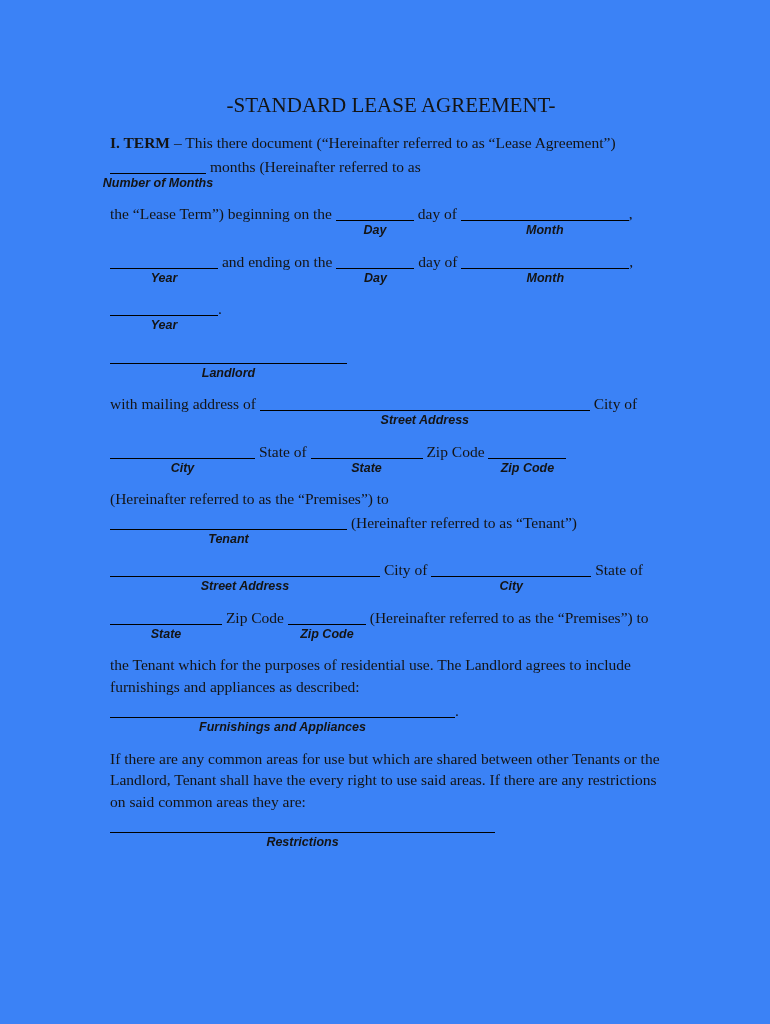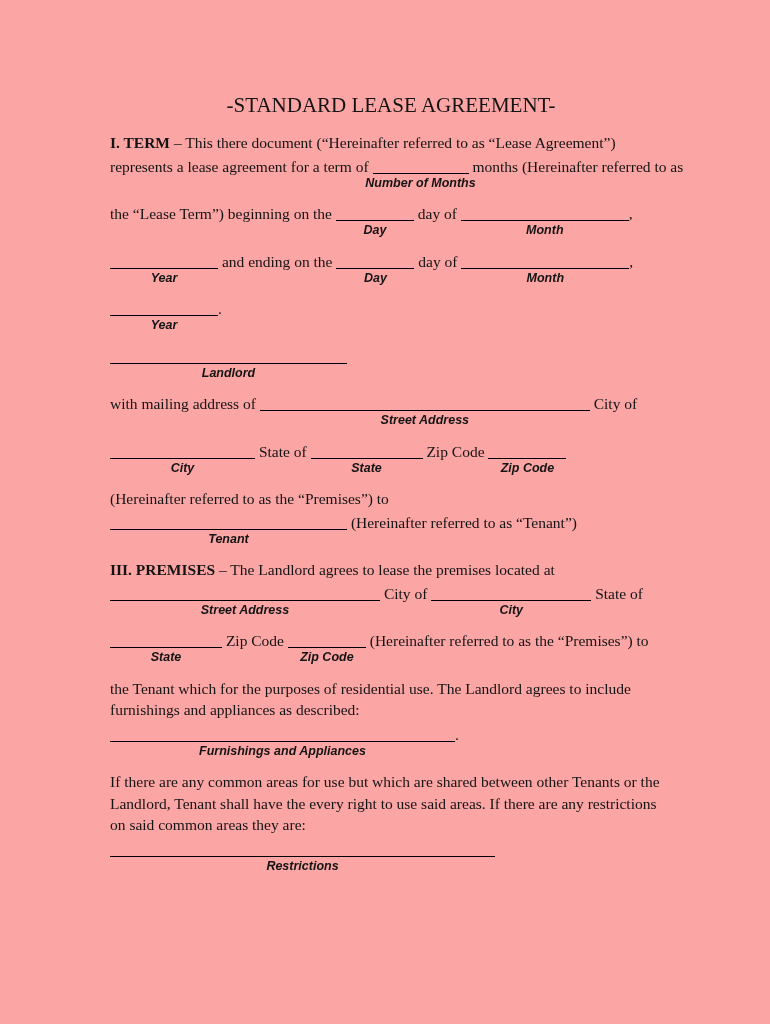--- a/index.html
+++ b/index.html
@@ -4,21 +4,21 @@
 <style>
   html,body{margin:0;padding:0;background:#ffffff;}
   body{
     width:770px;height:1024px;overflow:hidden;
     color:#141414;
     font-family:"Liberation Serif",serif;
     font-size:15.5px;line-height:21.5px;
   }
   .page{
     box-sizing:border-box;width:770px;height:1024px;
-    padding:92px 98px 40px 110px;background:#fca5a5;
+    padding:92px 98px 40px 110px;background:#3b82f6;
   }
   .title{
     font-family:"Liberation Serif",serif;
     font-size:21px;font-weight:400;line-height:26px;
     text-align:center;margin:0 0 14px 0;
   }
   .line,.field{white-space:nowrap;}
   .line{margin-bottom:2px;}
   .para{margin-bottom:3px;max-width:562px;}
   .field{margin-bottom:26px;}
@@ -38,30 +38,29 @@
     white-space:nowrap;color:#141414;
   }
 </style>
 </head>
 <body>
 
 <div class="page">
   <h1 class="title">-STANDARD LEASE AGREEMENT-</h1>
   <div>
       <div class="line"><span class="b">I. TERM</span><span class="t"> – This there document (“Hereinafter referred to as “Lease Agreement”)</span></div>
-      <div class="field"><span class="t">represents a lease agreement for a term of </span><span class="blank" style="width: 96px;"><span class="lbl">Number of Months</span></span><span class="t"> months (Hereinafter referred to as</span></div>
+      <div class="field"><span class="blank" style="width: 96px;"><span class="lbl">Number of Months</span></span><span class="t"> months (Hereinafter referred to as</span></div>
       <div class="field"><span class="t">the “Lease Term”) beginning on the </span><span class="blank" style="width: 78px;"><span class="lbl">Day</span></span><span class="t"> day of </span><span class="blank" style="width: 168px;"><span class="lbl">Month</span></span><span class="t">,</span></div>
       <div class="field"><span class="blank" style="width: 108px;"><span class="lbl">Year</span></span><span class="t"> and ending on the </span><span class="blank" style="width: 78px;"><span class="lbl">Day</span></span><span class="t"> day of </span><span class="blank" style="width: 168px;"><span class="lbl">Month</span></span><span class="t">,</span></div>
       <div class="field"><span class="blank" style="width: 108px;"><span class="lbl">Year</span></span><span class="t">.</span></div>
       <div class="field"><span class="blank" style="width: 237px;"><span class="lbl">Landlord</span></span></div>
       <div class="field"><span class="t">with mailing address of </span><span class="blank" style="width: 330px;"><span class="lbl">Street Address</span></span><span class="t"> City of</span></div>
       <div class="field"><span class="blank" style="width: 145px;"><span class="lbl">City</span></span><span class="t"> State of </span><span class="blank" style="width: 112px;"><span class="lbl">State</span></span><span class="t"> Zip Code </span><span class="blank" style="width: 78px;"><span class="lbl">Zip Code</span></span></div>
       <div class="line"><span class="t">(Hereinafter referred to as the “Premises”) to</span></div>
       <div class="field"><span class="blank" style="width: 237px;"><span class="lbl">Tenant</span></span><span class="t"> (Hereinafter referred to as “Tenant”)</span></div>
-      <div class="line"><span class="b">III. PREMISES</span><span class="t"> – The Landlord agrees to lease the premises located at</span></div>
       <div class="field"><span class="blank" style="width: 270px;"><span class="lbl">Street Address</span></span><span class="t"> City of </span><span class="blank" style="width: 160px;"><span class="lbl">City</span></span><span class="t"> State of</span></div>
       <div class="field"><span class="blank" style="width: 112px;"><span class="lbl">State</span></span><span class="t"> Zip Code </span><span class="blank" style="width: 78px;"><span class="lbl">Zip Code</span></span><span class="t"> (Hereinafter referred to as the “Premises”) to</span></div>
       <div class="para"><span class="t">the Tenant which for the purposes of residential use. The Landlord agrees to include furnishings and appliances as described:</span></div>
       <div class="field"><span class="blank" style="width: 345px;"><span class="lbl">Furnishings and Appliances</span></span><span class="t">.</span></div>
       <div class="para"><span class="t">If there are any common areas for use but which are shared between other Tenants or the Landlord, Tenant shall have the every right to use said areas. If there are any restrictions on said common areas they are:</span></div>
       <div class="field"><span class="blank" style="width: 385px;"><span class="lbl">Restrictions</span></span></div>
     </div>
 </div>
 
 </body></html>

